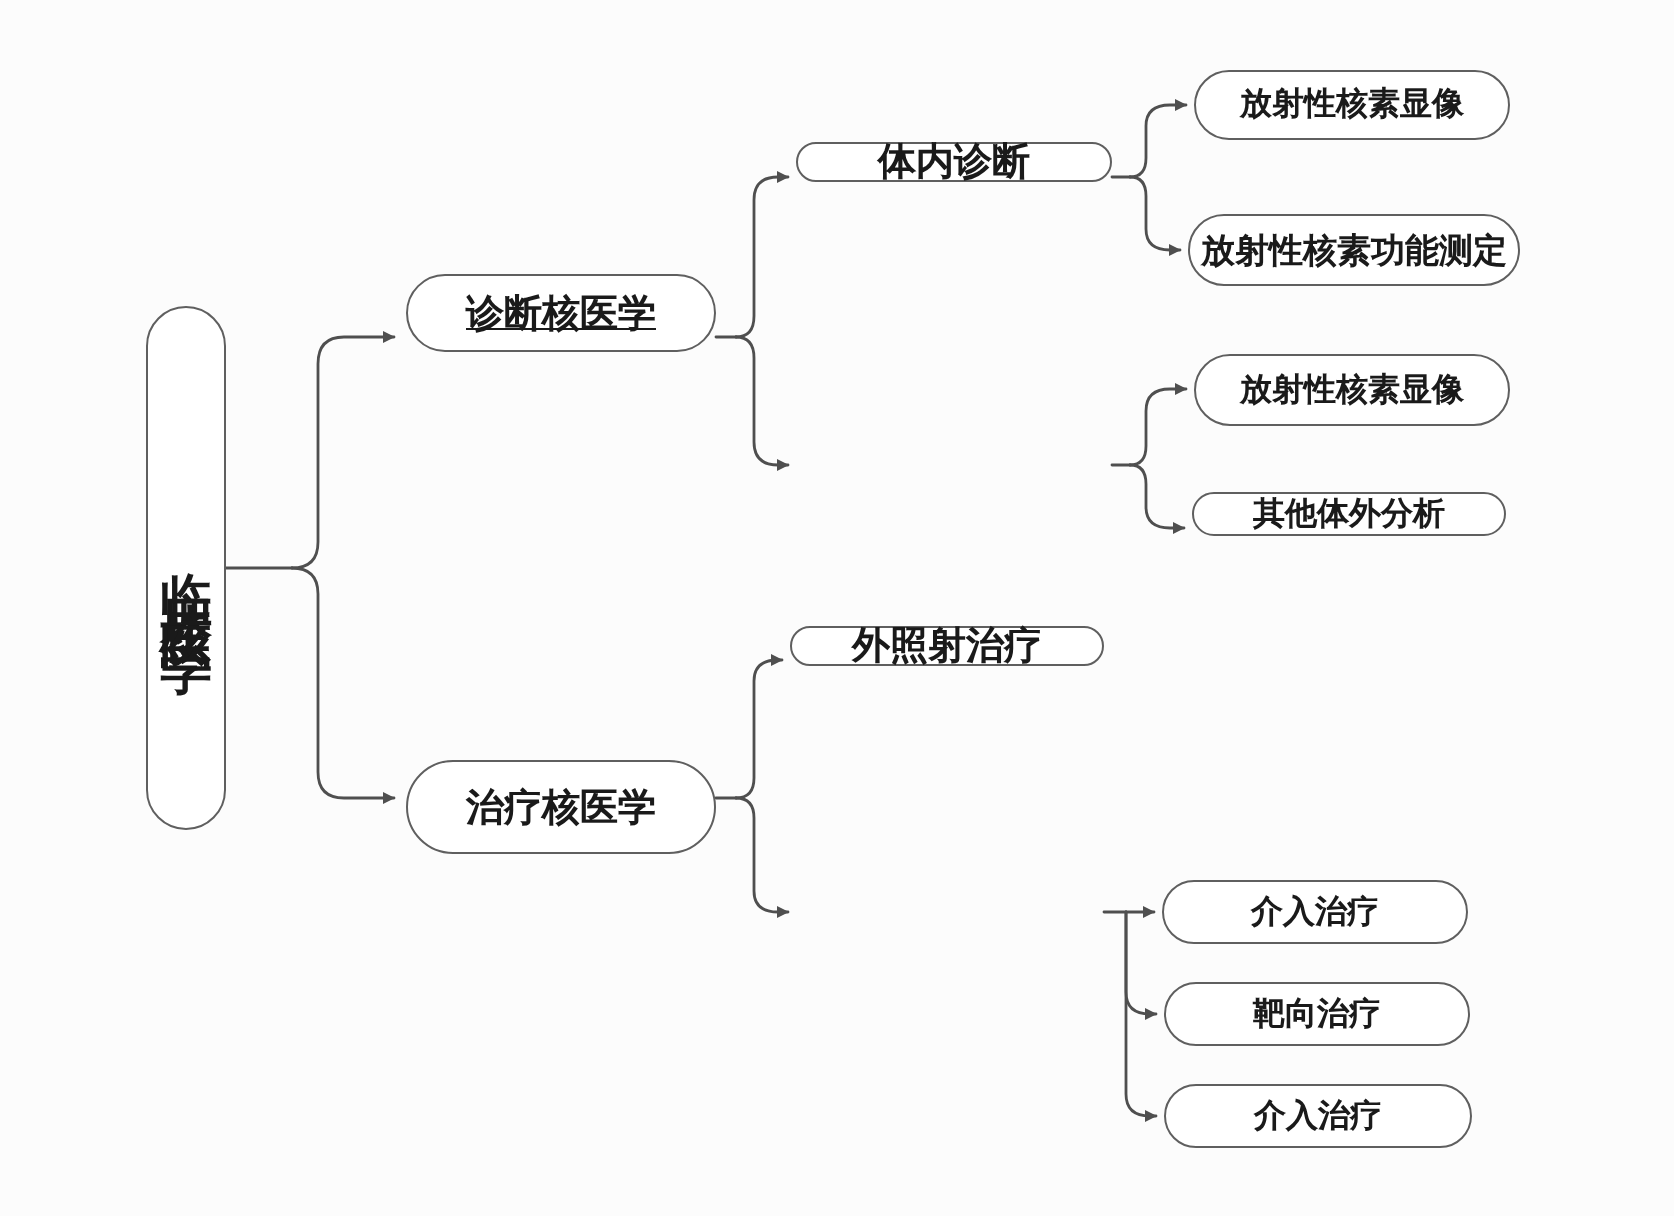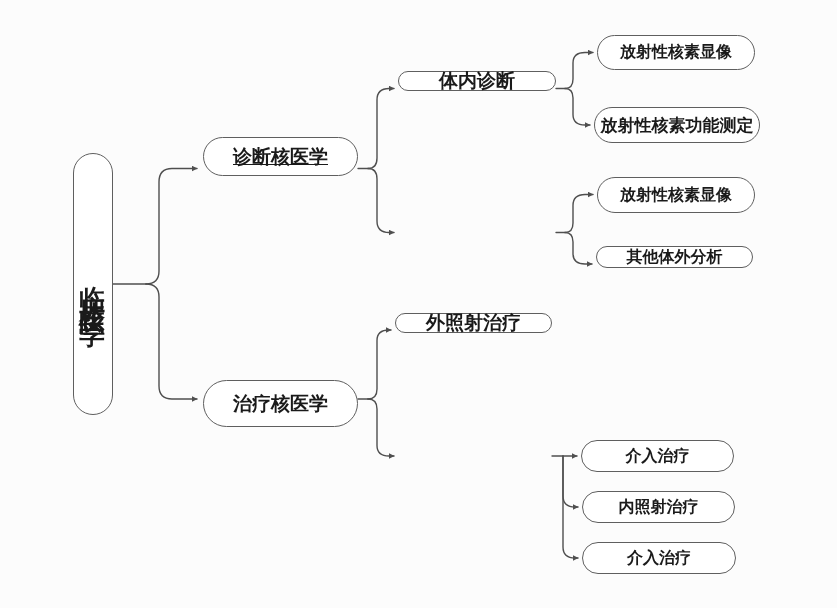--- a/index.html
+++ b/index.html
@@ -95,16 +95,16 @@
 
   <div class="pill lvl3 n-invivo">体内诊断</div>
   <div class="pill lvl3 n-external">外照射治疗</div>
 
   <div class="pill lvl4 n-imaging">放射性核素显像</div>
   <div class="pill lvl4 n-function">放射性核素功能测定</div>
   <div class="pill lvl4 n-radioanalysis">放射性核素显像</div>
   <div class="pill lvl4 n-otheranalysis">其他体外分析</div>
 
   <div class="pill lvl4s n-interventional">介入治疗</div>
-  <div class="pill lvl4s n-targeted">内照射治疗</div>
+  <div class="pill lvl4s n-targeted">靶向治疗</div>
   <div class="pill lvl4s n-mediated">介入治疗</div>
 
 </div>
 
 </body></html>

